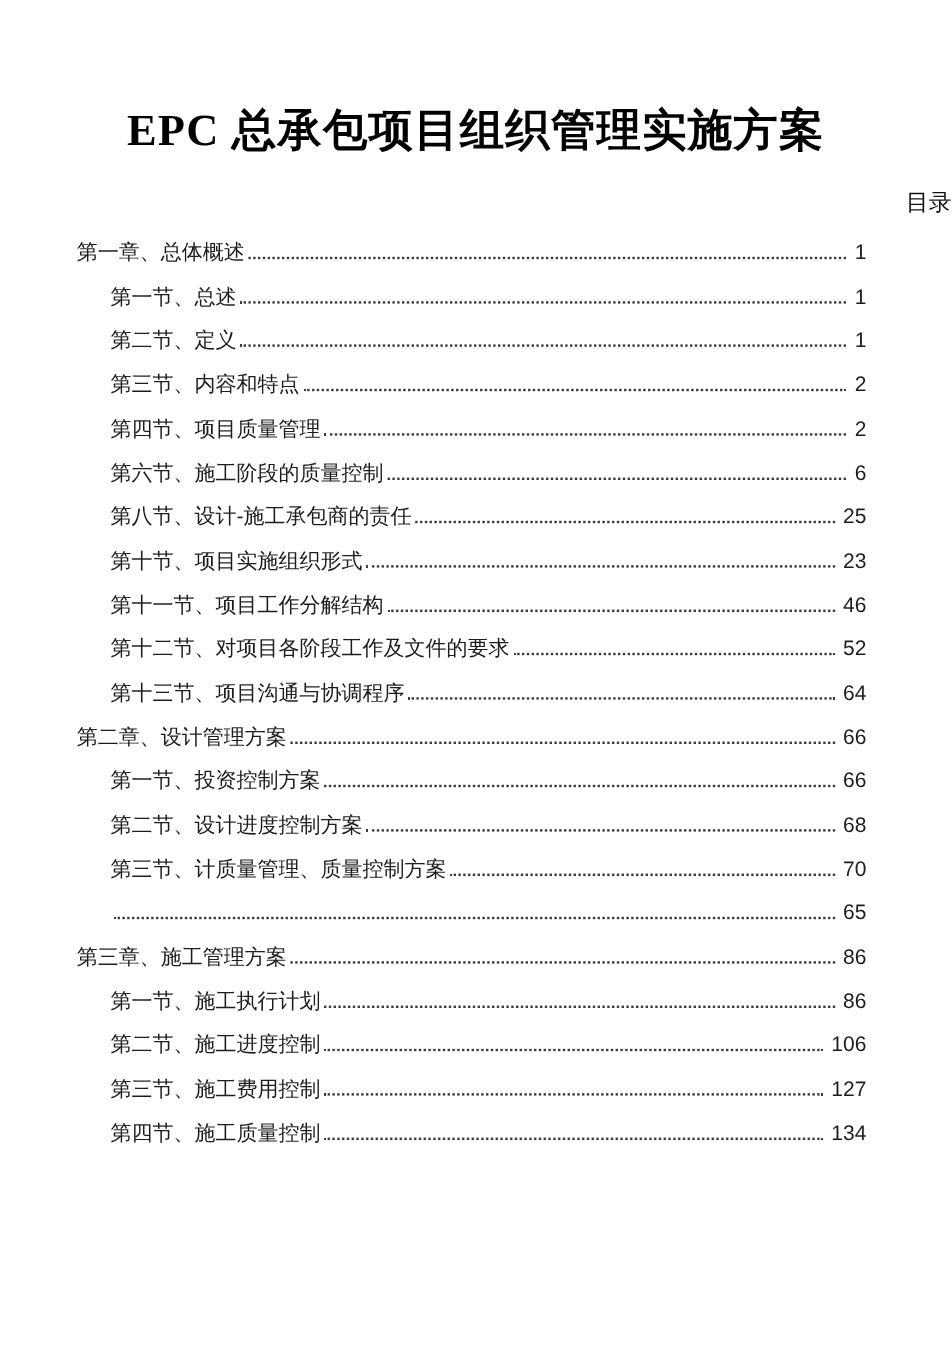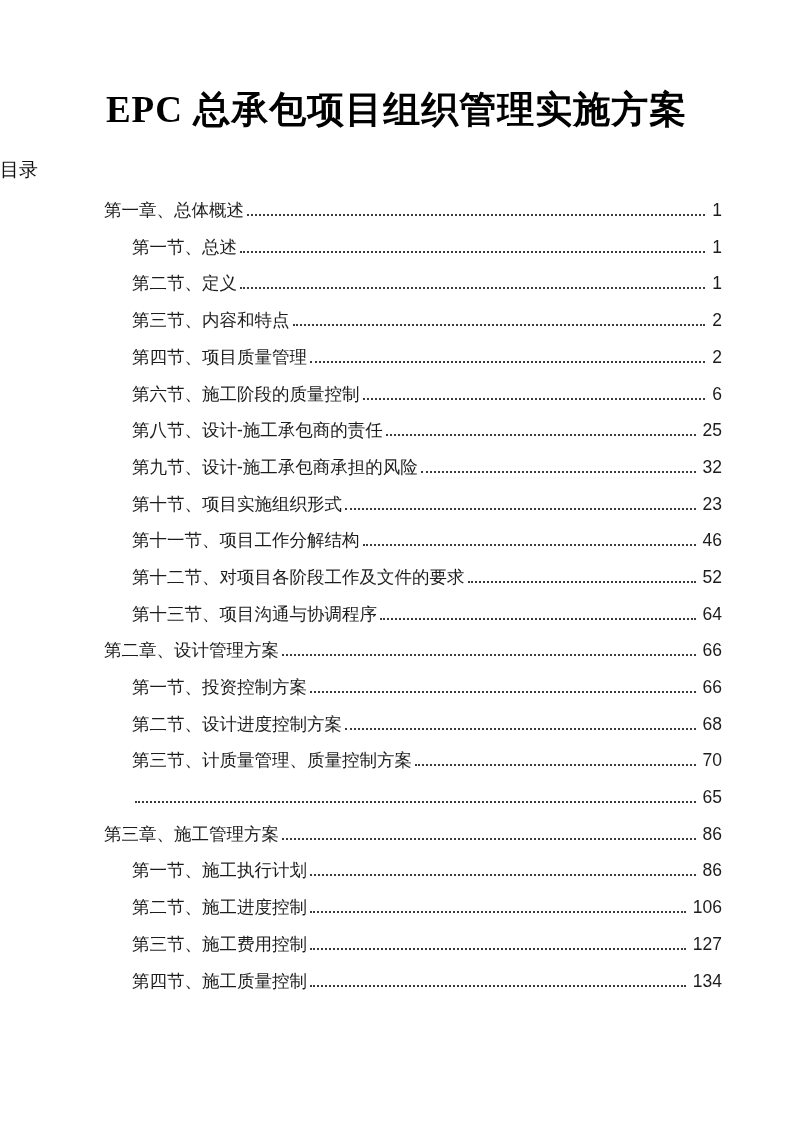--- a/index.html
+++ b/index.html
@@ -22,27 +22,27 @@
     text-align: center;
     font-size: 37px;
     font-weight: bold;
     line-height: 1.2;
     letter-spacing: 1px;
     color: #000000;
     font-family: "Liberation Serif", "DejaVu Serif", serif;
   }
   .toc-heading {
     margin-top: 26px;
-    text-align: left;
+    text-align: right;
     font-size: 19px;
     line-height: 1.3;
     color: #111111;
   }
   .toc {
-    margin: 17px 71px 0 104px; 
+    margin: 17px 71px 0 64px; 
   }
   .toc-row {
     display: flex;
     align-items: baseline;
     height: 36.7px;
     font-size: 17.5px;
     line-height: 1.25;
     cursor: pointer;
   }
   .toc-row.lvl2 {
@@ -110,25 +110,20 @@
     <span class="toc-page">6</span>
   </div>
 
 
   <div class="toc-row lvl2">
     <span class="toc-label">第八节、设计-施工承包商的责任</span>
     <span class="toc-dots"></span>
     <span class="toc-page">25</span>
   </div>
 
-  <div class="toc-row lvl2">
-    <span class="toc-label">第九节、设计-施工承包商承担的风险</span>
-    <span class="toc-dots"></span>
-    <span class="toc-page">32</span>
-  </div>
 
   <div class="toc-row lvl2">
     <span class="toc-label">第十节、项目实施组织形式</span>
     <span class="toc-dots"></span>
     <span class="toc-page">23</span>
   </div>
 
   <div class="toc-row lvl2">
     <span class="toc-label">第十一节、项目工作分解结构</span>
     <span class="toc-dots"></span>

